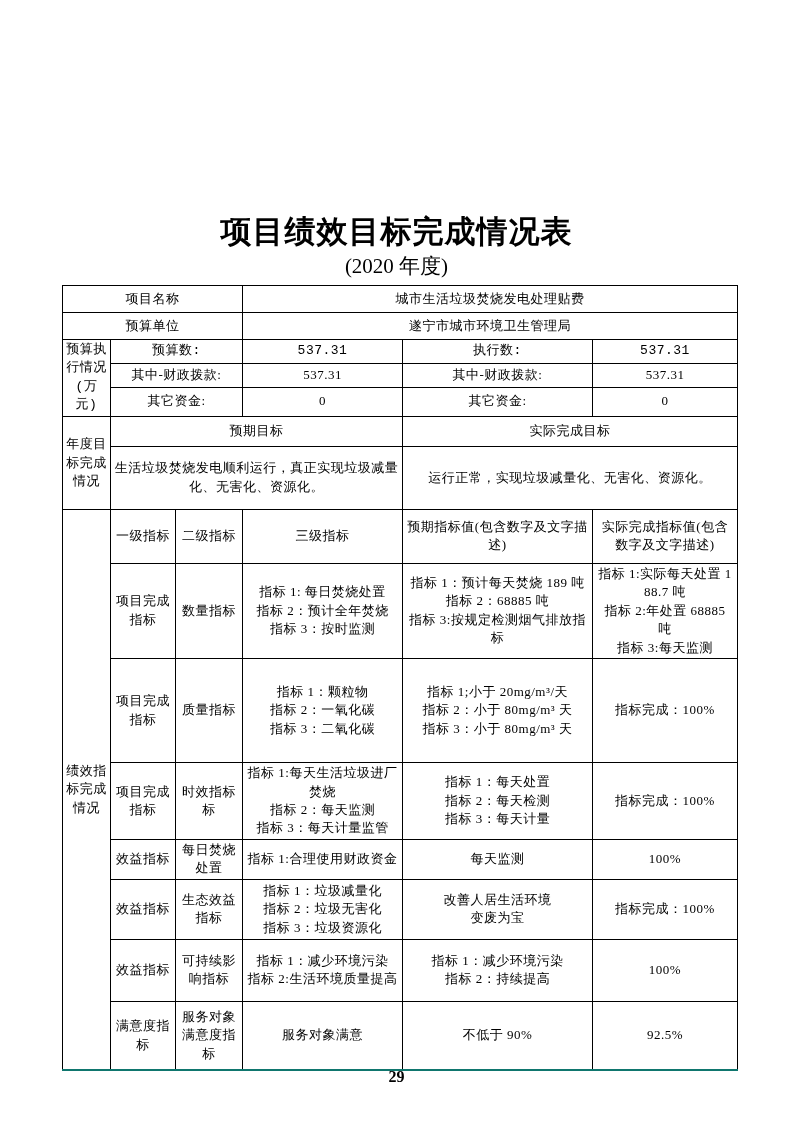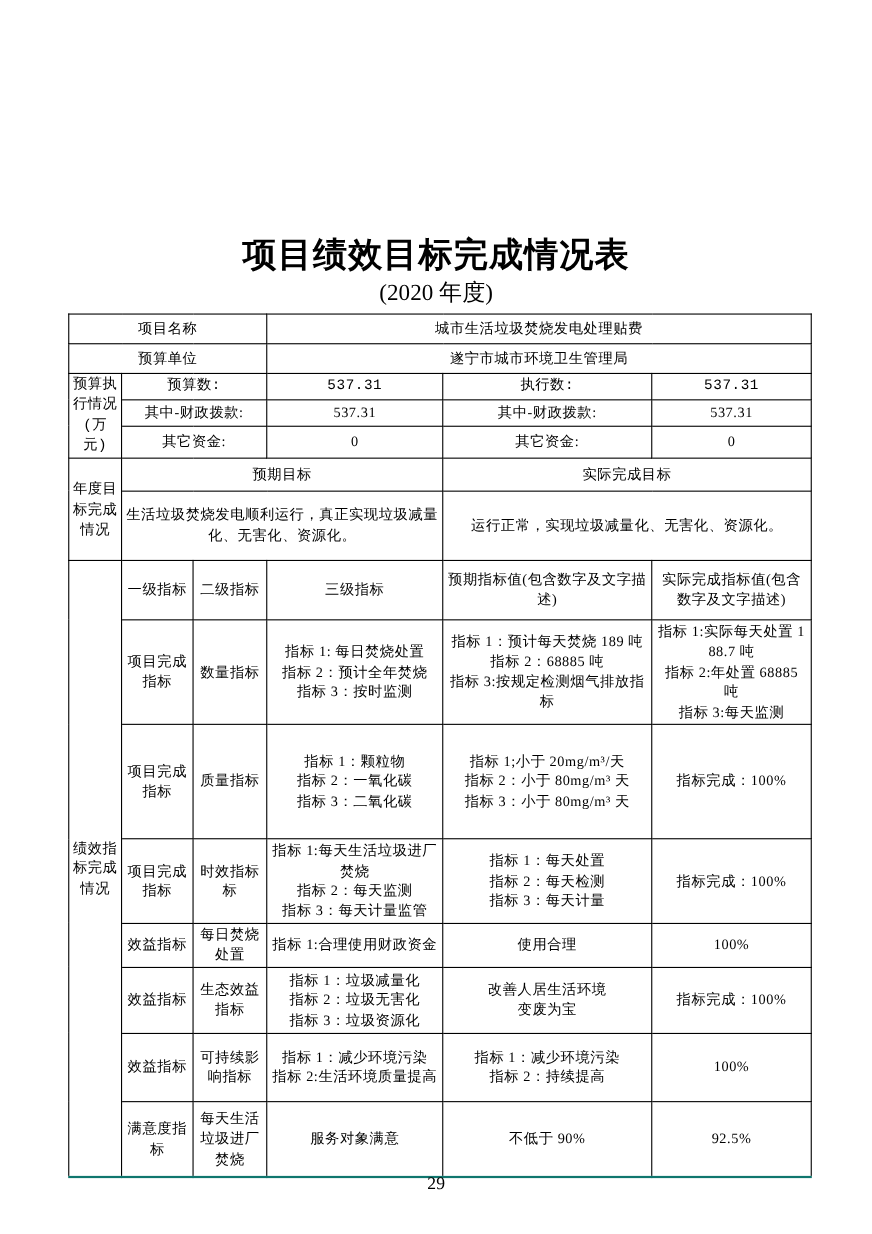--- a/index.html
+++ b/index.html
@@ -44,21 +44,21 @@
   td.ls2  { letter-spacing:3px; }
   tr.r1 { height:27px; }  tr.r2 { height:27px; }
   tr.r3 { height:22px;font-family:Liberation Mono, monospace; }  tr.r4 { height:22px; }  tr.r5 { height:27px; }
   tr.r6 { height:30px; }  tr.r7 { height:63px; }
   tr.r8 { height:54px; }  tr.r9 { height:81px; }
   tr.r10 { height:104px; } tr.r11 { height:75px; }
   tr.r12 { height:40px; }  tr.r13 { height:60px; }
   tr.r14 { height:62px; }  tr.r15 { height:69px; }
   .page-number {
     position:absolute; top:1020px; left:0; width:100%;
-    text-align:center; font-size:16px;
+    text-align:center; font-size:16px;font-weight:bold;
   }
 </style>
 </head>
 <body>
 
 <div class="page">
 
   <div class="title">项目绩效目标完成情况表</div>
   <div class="subtitle">(2020 年度)</div>
 
@@ -160,21 +160,21 @@
 指标 3：每天计量监管</td>
       <td>指标 1：每天处置
 指标 2：每天检测
 指标 3：每天计量</td>
       <td>指标完成：100%</td>
     </tr>
     <tr class="r12">
       <td>效益指标</td>
       <td>每日焚烧处置</td>
       <td>指标 1:合理使用财政资金</td>
-      <td>使用合理</td>
+      <td>每天监测</td>
       <td>100%</td>
     </tr>
     <tr class="r13">
       <td>效益指标</td>
       <td>生态效益指标</td>
       <td>指标 1：垃圾减量化
 指标 2：垃圾无害化
 指标 3：垃圾资源化</td>
       <td>改善人居生活环境
 变废为宝</td>
@@ -184,21 +184,21 @@
       <td>效益指标</td>
       <td>可持续影响指标</td>
       <td>指标 1：减少环境污染
 指标 2:生活环境质量提高</td>
       <td>指标 1：减少环境污染
 指标 2：持续提高</td>
       <td>100%</td>
     </tr>
     <tr class="r15">
       <td>满意度指标</td>
-      <td>每天生活垃圾进厂焚烧</td>
+      <td>服务对象满意度指标</td>
       <td>服务对象满意</td>
       <td>不低于 90%</td>
       <td>92.5%</td>
     </tr>
   </tbody>
     </table>
 
   <div class="page-number">29</div>
 
 </div>

